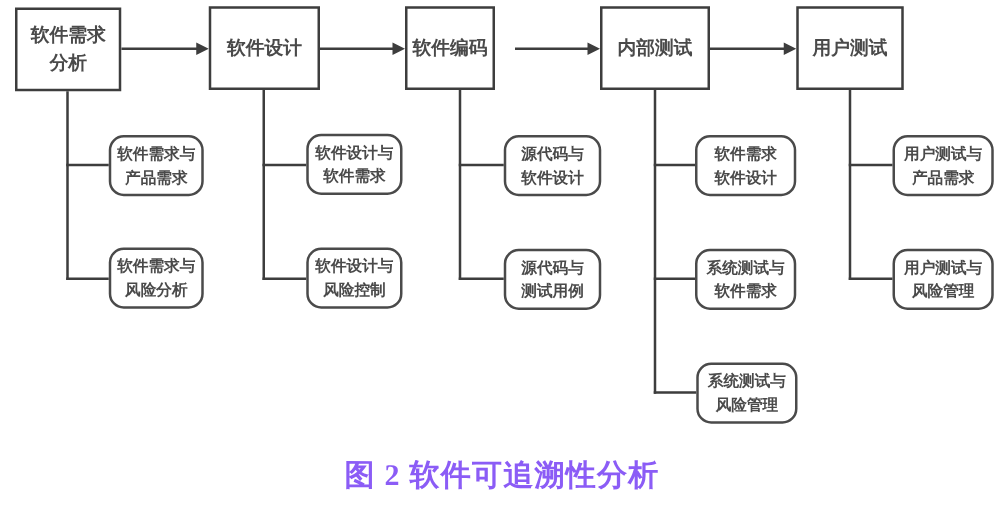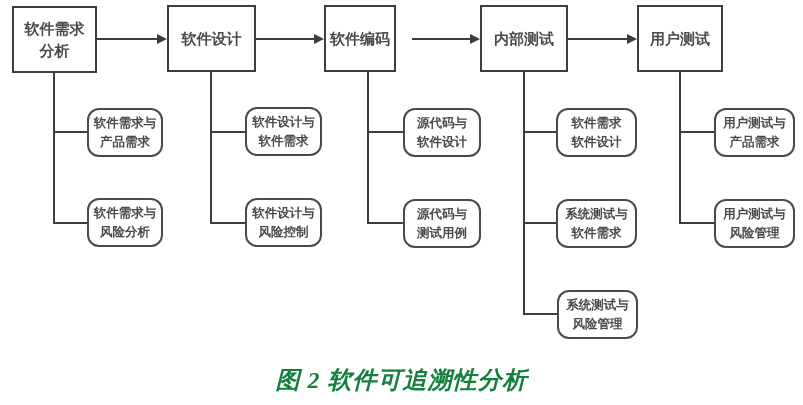--- a/index.html
+++ b/index.html
@@ -62,23 +62,22 @@
   }
   .caption {
     position: absolute;
     left: 0;
     width: 803px;
     top: 364px;
     text-align: center;
     font-family: "Liberation Serif", "DejaVu Serif", serif;
     font-weight: 700;
     font-size: 24px;
-    color: #15803d;
+    color: #8b5cf6;
     letter-spacing: 1px;
-    font-style: italic;
   }
 </style>
 </head>
 <body>
 
 <div class="diagram">
 
   <div class="box stage" style="left:12px; top:6px; width:85px;">软件需求
 分析</div>
   <div class="box stage" style="left:167px; top:5px; width:89px;">软件设计</div>

